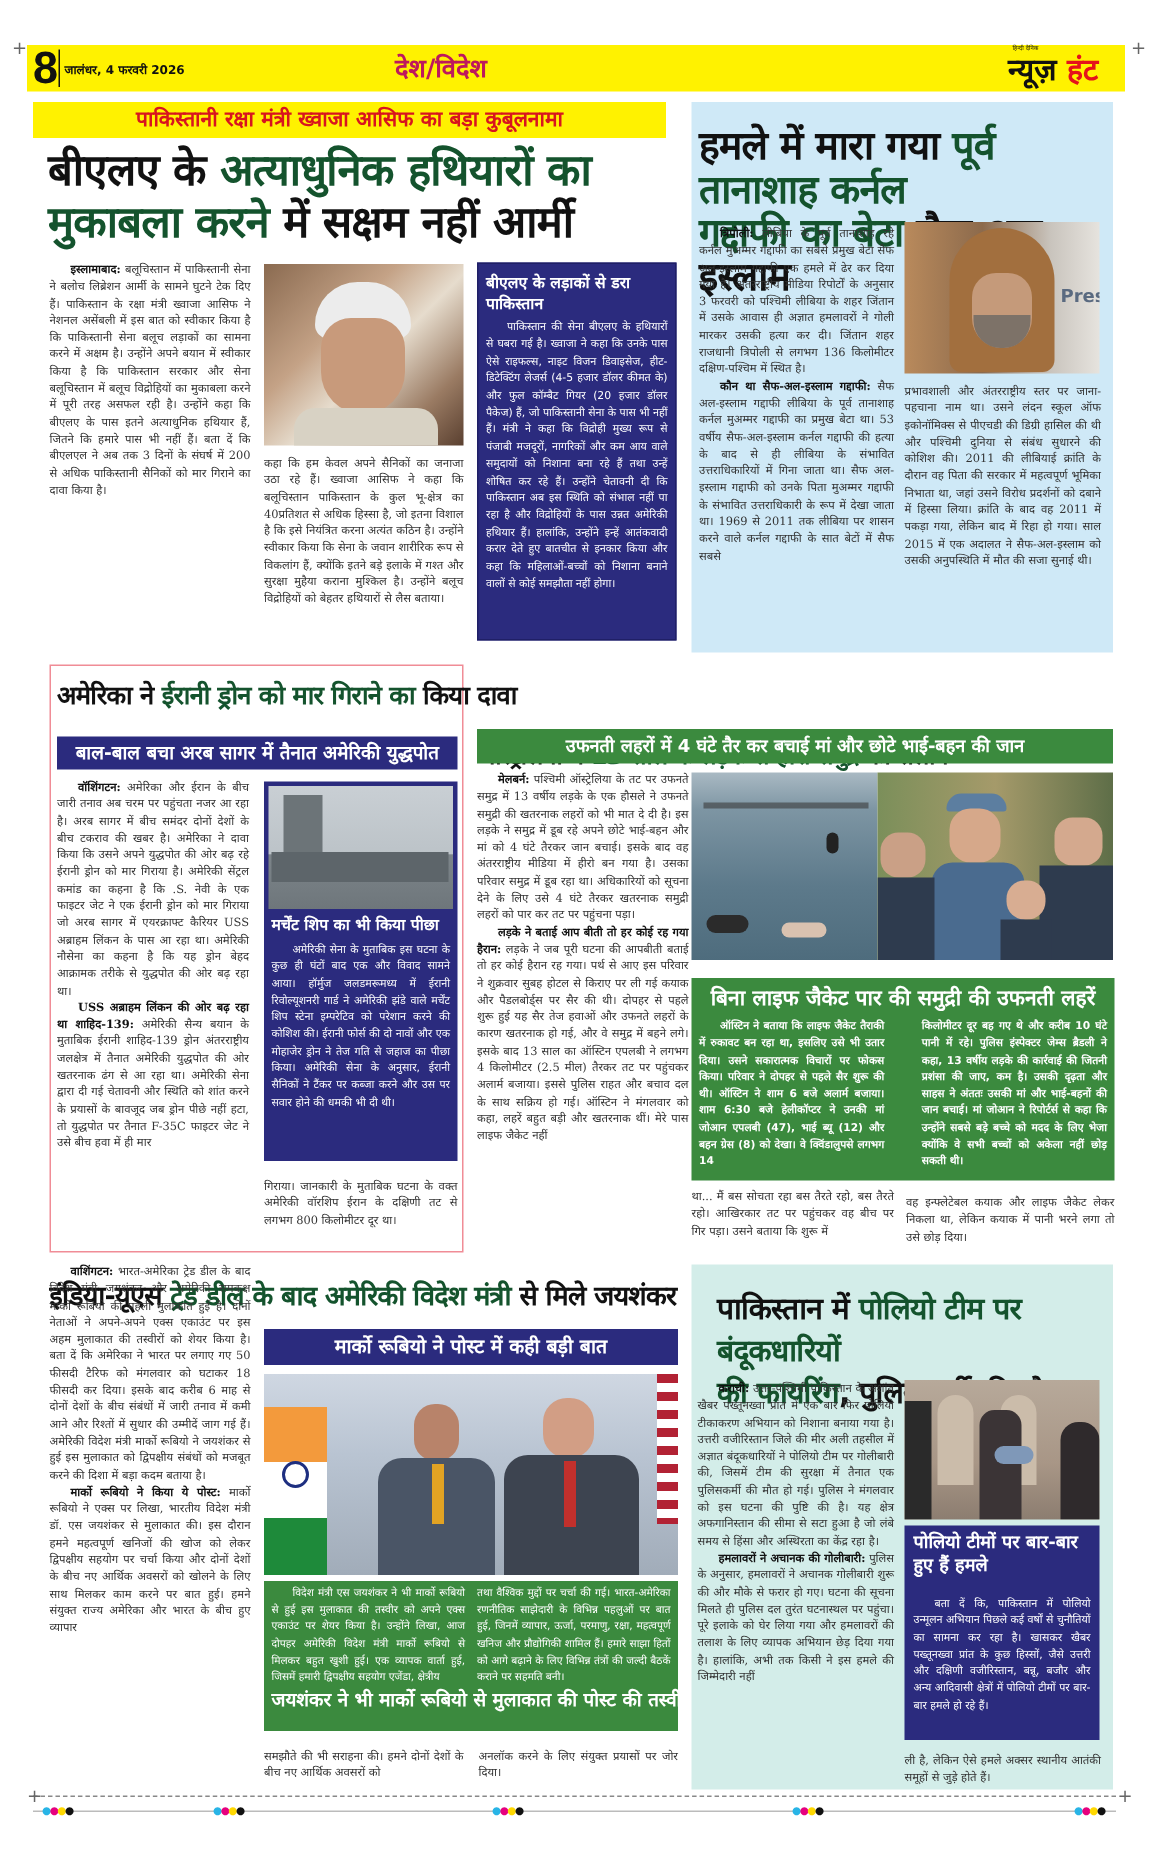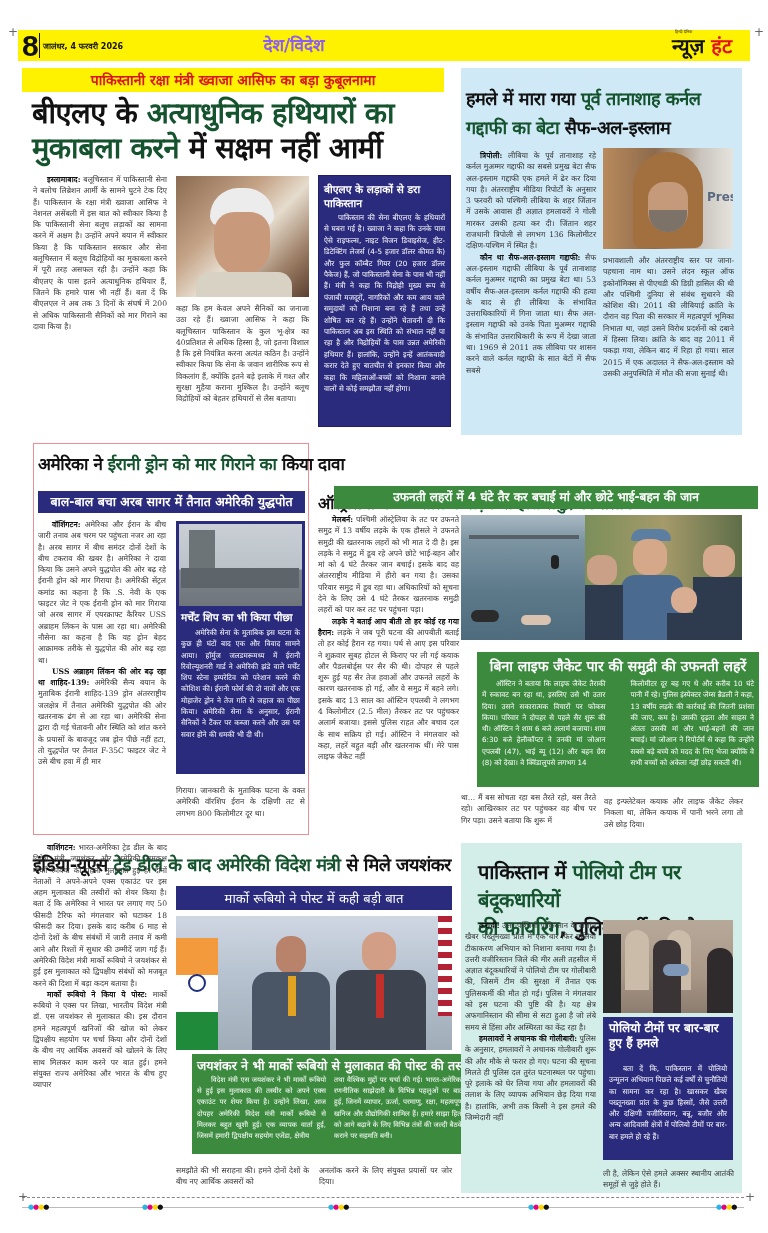--- a/index.html
+++ b/index.html
@@ -4,35 +4,35 @@
 <style>
   * { box-sizing: border-box; margin: 0; padding: 0; }
   body { width: 768px; height: 1233px; background: #ffffff; font-family: "DejaVu Sans", sans-serif; position: relative; overflow: hidden; color: #222; }
   .abs { position: absolute; }
   .crop { position: absolute; color: #666; font-size: 12px; line-height: 12px; }
   
   .header { left: 18px; top: 30px; width: 732px; height: 31px; background: #fff200; }
   .page-no { left: 22px; top: 30px; font-size: 30px; font-weight: bold; line-height: 31px; color: #111; font-family: "Liberation Sans", sans-serif; }
   .page-sep { left: 39px; top: 33px; width: 1px; height: 25px; background: #111; }
   .dateline { left: 43px; top: 40px; font-size: 8px; color: #111; font-weight: bold; }
-  .section { left: 234px; top: 33px; width: 120px; text-align: center; font-size: 17px; font-weight: bold; color: #8b5cf6; }
+  .section { left: 234px; top: 33px; width: 120px; text-align: center; font-size: 17px; font-weight: bold; color: #be185d; }
   .brand { left: 672px; top: 32px; font-size: 20px; font-weight: bold; }
   .brand .b1 { color: #111; }
   .brand .b2 { color: #e5121b; }
   .brand-tag { left: 675px; top: 29px; font-size: 4px; color: #111; }
 
   .kicker { background: #fff200; color: #d8141f; font-weight: bold; text-align: center; }
   .red { color: #14532d; }
   .hl { font-weight: bold; color: #111; font-family: "DejaVu Sans", sans-serif; letter-spacing: -0.5px; }
   .body-text { font-family: "DejaVu Serif", serif; font-size: 7.6px; line-height: 11.3px; color: #333; text-align: justify; }
   .body-text b { color: #111; }
   .indent { text-indent: 14px; }
   .box-text { font-size: 7.4px; line-height: 11.5px; text-align: justify; }
   .navy { background: #2b2b7e; color: #fff; }
-  .green { background: #3b8a3e; color: #fff; margin-left: 16px; }
+  .green { background: #3b8a3e; color: #fff; }
   .photo { overflow: hidden; }
   .divider { position: absolute; height: 1px; border-top: 1px dashed #888; }
 </style>
 </head>
 <body>
 
 <span class="crop" style="left:8px;top:26px;">+</span>
 <span class="crop" style="left:754px;top:26px;">+</span>
 
 <div class="abs header"></div>
@@ -58,21 +58,21 @@
 </div>
 <div class="abs body-text" style="left:176px;top:303px;width:133px;">
   <p>कहा कि हम केवल अपने सैनिकों का जनाजा उठा रहे हैं। ख्वाजा आसिफ ने कहा कि बलूचिस्तान पाकिस्तान के कुल भू-क्षेत्र का 40प्रतिशत से अधिक हिस्सा है, जो इतना विशाल है कि इसे नियंत्रित करना अत्यंत कठिन है। उन्होंने स्वीकार किया कि सेना के जवान शारीरिक रूप से विकलांग हैं, क्योंकि इतने बड़े इलाके में गश्त और सुरक्षा मुहैया कराना मुश्किल है। उन्होंने बलूच विद्रोहियों को बेहतर हथियारों से लैस बताया।</p>
 </div>
 <div class="abs navy" style="left:318px;top:175px;width:133px;height:252px;padding:6px 5px;border:1px solid #1f1f66;">
   <div style="font-size:10.5px;font-weight:bold;line-height:14px;margin-bottom:2px;">बीएलए के लड़ाकों से डरा पाकिस्तान</div>
   <div class="box-text indent" style="font-size:7.2px;line-height:11.4px;">पाकिस्तान की सेना बीएलए के हथियारों से घबरा गई है। ख्वाजा ने कहा कि उनके पास ऐसे राइफल्स, नाइट विजन डिवाइसेज, हीट-डिटेक्टिंग लेजर्स (4-5 हजार डॉलर कीमत के) और फुल कॉम्बैट गियर (20 हजार डॉलर पैकेज) हैं, जो पाकिस्तानी सेना के पास भी नहीं हैं। मंत्री ने कहा कि विद्रोही मुख्य रूप से पंजाबी मजदूरों, नागरिकों और कम आय वाले समुदायों को निशाना बना रहे हैं तथा उन्हें शोषित कर रहे हैं। उन्होंने चेतावनी दी कि पाकिस्तान अब इस स्थिति को संभाल नहीं पा रहा है और विद्रोहियों के पास उन्नत अमेरिकी हथियार हैं। हालांकि, उन्होंने इन्हें आतंकवादी करार देते हुए बातचीत से इनकार किया और कहा कि महिलाओं-बच्चों को निशाना बनाने वालों से कोई समझौता नहीं होगा।</div>
 </div>
 
 <div class="abs" style="left:461px;top:68px;width:281px;height:367px;background:#cfe9f7;"></div>
-<div class="abs hl" style="left:466px;top:84px;width:275px;font-size:18px;line-height:29px;">
+<div class="abs hl" style="left:466px;top:84px;width:275px;font-size:26px;line-height:29px;">
   <span>हमले में मारा गया </span><span class="red">पूर्व तानाशाह कर्नल</span><br>
   <span class="red">गद्दाफी का बेटा</span><span> सैफ-अल-इस्लाम</span>
 </div>
 <div class="abs body-text" style="left:466px;top:150px;width:130px;">
   <p class="indent"><b>त्रिपोली:</b><span> लीबिया के पूर्व तानाशाह रहे कर्नल मुअम्मर गद्दाफी का सबसे प्रमुख बेटा सैफ अल-इस्लाम गद्दाफी एक हमले में ढेर कर दिया गया है। अंतरराष्ट्रीय मीडिया रिपोर्टों के अनुसार 3 फरवरी को पश्चिमी लीबिया के शहर जिंतान में उसके आवास ही अज्ञात हमलावरों ने गोली मारकर उसकी हत्या कर दी। जिंतान शहर राजधानी त्रिपोली से लगभग 136 किलोमीटर दक्षिण-पश्चिम में स्थित है।</span></p>
   <p class="indent"><b>कौन था सैफ-अल-इस्लाम गद्दाफी:</b><span> सैफ अल-इस्लाम गद्दाफी लीबिया के पूर्व तानाशाह कर्नल मुअम्मर गद्दाफी का प्रमुख बेटा था। 53 वर्षीय सैफ-अल-इस्लाम कर्नल गद्दाफी की हत्या के बाद से ही लीबिया के संभावित उत्तराधिकारियों में गिना जाता था। सैफ अल-इस्लाम गद्दाफी को उनके पिता मुअम्मर गद्दाफी के संभावित उत्तराधिकारी के रूप में देखा जाता था। 1969 से 2011 तक लीबिया पर शासन करने वाले कर्नल गद्दाफी के सात बेटों में सैफ सबसे</span></p>
 </div>
 <div class="abs photo" style="left:603px;top:148px;width:130px;height:101px;background:linear-gradient(90deg,#b98a5c 0%,#8c6a4c 40%,#c9c4bd 75%,#e6e3de 100%);">
   <div style="position:absolute;left:30px;top:4px;width:70px;height:96px;background:#a26f3e;border-radius:35px 35px 8px 8px;"></div>
   <div style="position:absolute;left:45px;top:34px;width:40px;height:50px;background:#c59a7a;border-radius:16px 16px 20px 20px;"></div>
@@ -124,57 +124,57 @@
   <div style="position:absolute;left:36px;top:60px;width:62px;height:65px;background:#4a6b8f;border-radius:14px 14px 0 0;"></div>
   <div style="position:absolute;left:2px;top:40px;width:30px;height:30px;background:#caa086;border-radius:12px;"></div>
   <div style="position:absolute;left:0px;top:70px;width:38px;height:55px;background:#2e3b4e;"></div>
   <div style="position:absolute;left:118px;top:30px;width:32px;height:32px;background:#d4a98e;border-radius:12px;"></div>
   <div style="position:absolute;left:108px;top:62px;width:49px;height:63px;background:#2e3b4e;"></div>
   <div style="position:absolute;left:86px;top:72px;width:26px;height:26px;background:#d8ad92;border-radius:12px;"></div>
   <div style="position:absolute;left:82px;top:98px;width:34px;height:27px;background:#2e3b4e;"></div>
 </div>
 <div class="abs green" style="left:461px;top:652px;width:282px;height:135px;padding:4px 5px;">
   <div style="font-size:14px;font-weight:bold;text-align:center;line-height:20px;margin-bottom:2px;">बिना लाइफ जैकेट पार की समुद्री की उफनती लहरें</div>
-  <div style="display:flex;gap:25px;">
+  <div style="display:flex;gap:25px;font-weight:bold;">
     <div class="box-text indent" style="flex:1;font-size:7.1px;line-height:11.3px;">ऑस्टिन ने बताया कि लाइफ जैकेट तैराकी में रुकावट बन रहा था, इसलिए उसे भी उतार दिया। उसने सकारात्मक विचारों पर फोकस किया। परिवार ने दोपहर से पहले सैर शुरू की थी। ऑस्टिन ने शाम 6 बजे अलार्म बजाया। शाम 6:30 बजे हेलीकॉप्टर ने उनकी मां जोआन एपलबी (47), भाई ब्यू (12) और बहन ग्रेस (8) को देखा। वे क्विंडालुपसे लगभग 14</div>
     <div class="box-text" style="flex:1;font-size:7.1px;line-height:11.3px;">किलोमीटर दूर बह गए थे और करीब 10 घंटे पानी में रहे। पुलिस इंस्पेक्टर जेम्स ब्रैडली ने कहा, 13 वर्षीय लड़के की कार्रवाई की जितनी प्रशंसा की जाए, कम है। उसकी दृढ़ता और साहस ने अंततः उसकी मां और भाई-बहनों की जान बचाई। मां जोआन ने रिपोर्टर्स से कहा कि उन्होंने सबसे बड़े बच्चे को मदद के लिए भेजा क्योंकि वे सभी बच्चों को अकेला नहीं छोड़ सकती थी।</div>
   </div>
 </div>
 <div class="abs body-text" style="left:461px;top:792px;width:135px;">
   <p>था... मैं बस सोचता रहा बस तैरते रहो, बस तैरते रहो। आखिरकार तट पर पहुंचकर वह बीच पर गिर पड़ा। उसने बताया कि शुरू में</p>
 </div>
 <div class="abs body-text" style="left:604px;top:796px;width:139px;">
   <p>वह इन्फ्लेटेबल कयाक और लाइफ जैकेट लेकर निकला था, लेकिन कयाक में पानी भरने लगा तो उसे छोड़ दिया।</p>
 </div>
 
 <div class="abs hl" style="left:33px;top:852px;width:420px;font-size:18px;line-height:25px;white-space:nowrap;">
   <span>इंडिया-यूएस </span><span class="red">ट्रेड डील के बाद अमेरिकी विदेश मंत्री</span><span> से मिले जयशंकर</span>
 </div>
 <div class="abs body-text" style="left:33px;top:842px;width:134px;">
   <p class="indent"><b>वाशिंगटन:</b><span> भारत-अमेरिका ट्रेड डील के बाद विदेश मंत्री जयशंकर और अमेरिकी समकक्ष मार्को रूबियो की पहली मुलाकात हुई है। दोनों नेताओं ने अपने-अपने एक्स एकाउंट पर इस अहम मुलाकात की तस्वीरों को शेयर किया है। बता दें कि अमेरिका ने भारत पर लगाए गए 50 फीसदी टैरिफ को मंगलवार को घटाकर 18 फीसदी कर दिया। इसके बाद करीब 6 माह से दोनों देशों के बीच संबंधों में जारी तनाव में कमी आने और रिश्तों में सुधार की उम्मीदें जाग गई हैं। अमेरिकी विदेश मंत्री मार्को रूबियो ने जयशंकर से हुई इस मुलाकात को द्विपक्षीय संबंधों को मजबूत करने की दिशा में बड़ा कदम बताया है।</span></p>
   <p class="indent"><b>मार्को रूबियो ने किया ये पोस्ट:</b><span> मार्को रूबियो ने एक्स पर लिखा, भारतीय विदेश मंत्री डॉ. एस जयशंकर से मुलाकात की। इस दौरान हमने महत्वपूर्ण खनिजों की खोज को लेकर द्विपक्षीय सहयोग पर चर्चा किया और दोनों देशों के बीच नए आर्थिक अवसरों को खोलने के लिए साथ मिलकर काम करने पर बात हुई। हमने संयुक्त राज्य अमेरिका और भारत के बीच हुए व्यापार</span></p>
 </div>
-<div class="abs navy" style="left:176px;top:886px;width:276px;height:24px;font-size:13px;line-height:25px;text-align:center;font-weight:normal;">मार्को रूबियो ने पोस्ट में कही बड़ी बात</div>
+<div class="abs navy" style="left:176px;top:886px;width:276px;height:24px;font-size:13px;line-height:25px;text-align:center;font-weight:bold;">मार्को रूबियो ने पोस्ट में कही बड़ी बात</div>
 <div class="abs photo" style="left:176px;top:916px;width:276px;height:134px;background:linear-gradient(180deg,#cfd7e2 0%,#b9c4d2 40%,#a1acb9 100%);">
   <div style="position:absolute;left:0;top:22px;width:42px;height:112px;background:linear-gradient(180deg,#f39a3c 0%,#f39a3c 33%,#ffffff 33%,#ffffff 66%,#1e8a3a 66%);"></div>
   <div style="position:absolute;left:12px;top:58px;width:18px;height:18px;border:2px solid #1e2f80;border-radius:50%;"></div>
   <div style="position:absolute;left:262px;top:0;width:14px;height:100px;background:repeating-linear-gradient(180deg,#b22234 0 6px,#ffffff 6px 12px);"></div>
   <div style="position:absolute;left:100px;top:20px;width:30px;height:38px;background:#b8836a;border-radius:14px;"></div>
   <div style="position:absolute;left:76px;top:56px;width:78px;height:78px;background:#4a5566;border-radius:16px 16px 0 0;"></div>
   <div style="position:absolute;left:112px;top:60px;width:8px;height:40px;background:#e2a323;"></div>
   <div style="position:absolute;left:186px;top:16px;width:34px;height:40px;background:#d29e85;border-radius:16px;"></div>
   <div style="position:absolute;left:160px;top:54px;width:90px;height:80px;background:#3d4450;border-radius:16px 16px 0 0;"></div>
   <div style="position:absolute;left:200px;top:58px;width:8px;height:44px;background:#c2302c;"></div>
 </div>
 <div class="abs green" style="left:176px;top:1054px;width:276px;height:100px;padding:3px 5px;">
-  <div style="font-size:12.5px;font-weight:bold;text-align:center;line-height:18px;white-space:nowrap;">जयशंकर ने भी मार्को रूबियो से मुलाकात की पोस्ट की तस्वीर</div>
   <div style="display:flex;gap:8px;">
     <div class="box-text indent" style="flex:1;font-size:7px;line-height:11.2px;">विदेश मंत्री एस जयशंकर ने भी मार्को रूबियो से हुई इस मुलाकात की तस्वीर को अपने एक्स एकाउंट पर शेयर किया है। उन्होंने लिखा, आज दोपहर अमेरिकी विदेश मंत्री मार्को रूबियो से मिलकर बहुत खुशी हुई। एक व्यापक वार्ता हुई, जिसमें हमारी द्विपक्षीय सहयोग एजेंडा, क्षेत्रीय</div>
     <div class="box-text" style="flex:1;font-size:7px;line-height:11.2px;">तथा वैश्विक मुद्दों पर चर्चा की गई। भारत-अमेरिका रणनीतिक साझेदारी के विभिन्न पहलुओं पर बात हुई, जिनमें व्यापार, ऊर्जा, परमाणु, रक्षा, महत्वपूर्ण खनिज और प्रौद्योगिकी शामिल हैं। हमारे साझा हितों को आगे बढ़ाने के लिए विभिन्न तंत्रों की जल्दी बैठकें कराने पर सहमति बनी।</div>
   </div>
+  <div style="font-size:12.5px;font-weight:bold;text-align:center;line-height:18px;white-space:nowrap;">जयशंकर ने भी मार्को रूबियो से मुलाकात की पोस्ट की तस्वीर</div>
 </div>
 <div class="abs body-text" style="left:176px;top:1165px;width:133px;">
   <p>समझौते की भी सराहना की। हमने दोनों देशों के बीच नए आर्थिक अवसरों को</p>
 </div>
 <div class="abs body-text" style="left:319px;top:1165px;width:133px;">
   <p>अनलॉक करने के लिए संयुक्त प्रयासों पर जोर दिया।</p>
 </div>
 
 <div class="abs" style="left:461px;top:843px;width:281px;height:350px;background:#d3ede9;"></div>
 <div class="abs hl" style="left:478px;top:858px;width:276px;font-size:20px;line-height:28px;">

